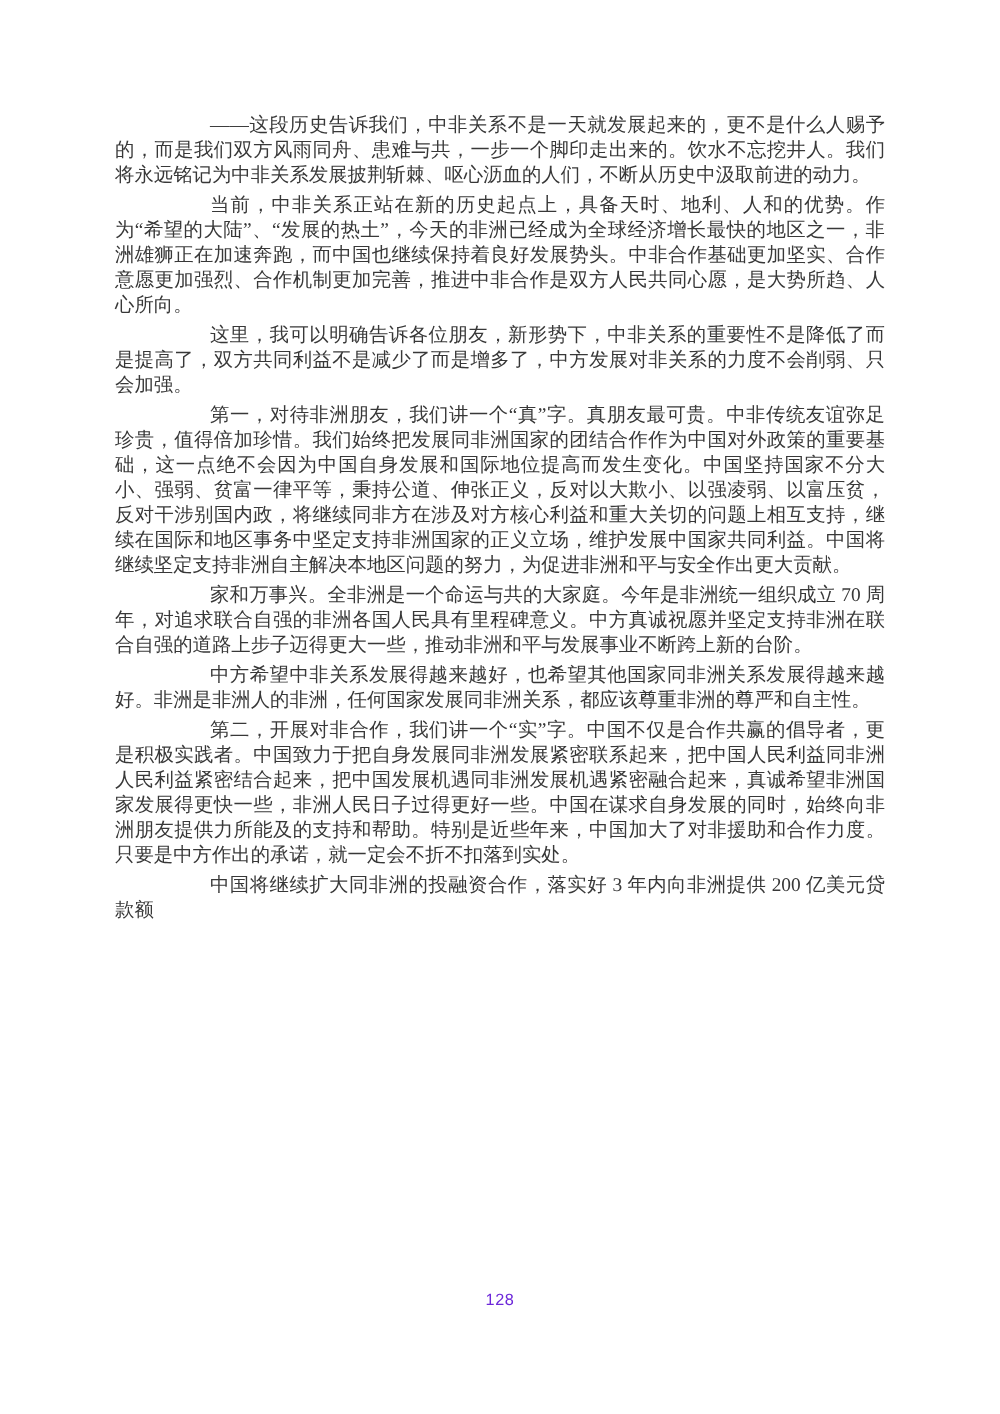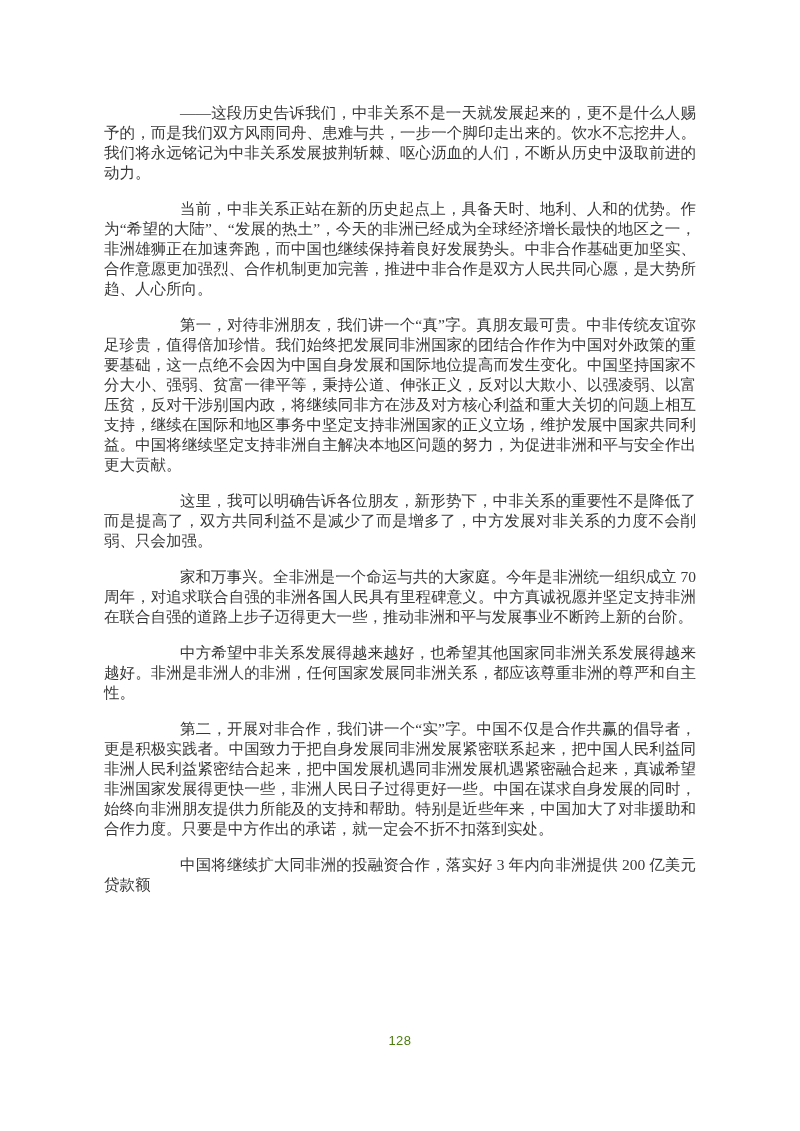--- a/index.html
+++ b/index.html
@@ -19,47 +19,47 @@
   .text-block {
     position: absolute;
     left: 88px;
     top: 87px;
     width: 624px;
     font-size: 15.5px;
     line-height: 20px;
     text-align: justify;
   }
   .para {
-    margin: 16px;
+    margin: 4px;
     padding: 0;
     text-indent: 76px;
   }
   .page-footer {
     position: absolute;
     left: 0;
     right: 0;
     top: 1031px;
     text-align: center;
   }
   .page-number {
     font-family: "Liberation Sans", sans-serif;
     font-size: 13px;
-    color: #4d7c0f;
+    color: #6d28d9;
     letter-spacing: 0.5px;
   }
 </style>
 </head>
 <body>
 
 <div class="page">
   <main class="text-block">
     <p class="para">——这段历史告诉我们，中非关系不是一天就发展起来的，更不是什么人赐予的，而是我们双方风雨同舟、患难与共，一步一个脚印走出来的。饮水不忘挖井人。我们将永远铭记为中非关系发展披荆斩棘、呕心沥血的人们，不断从历史中汲取前进的动力。</p>
     <p class="para">当前，中非关系正站在新的历史起点上，具备天时、地利、人和的优势。作为“希望的大陆”、“发展的热土”，今天的非洲已经成为全球经济增长最快的地区之一，非洲雄狮正在加速奔跑，而中国也继续保持着良好发展势头。中非合作基础更加坚实、合作意愿更加强烈、合作机制更加完善，推进中非合作是双方人民共同心愿，是大势所趋、人心所向。</p>
+    <p class="para">这里，我可以明确告诉各位朋友，新形势下，中非关系的重要性不是降低了而是提高了，双方共同利益不是减少了而是增多了，中方发展对非关系的力度不会削弱、只会加强。</p>
     <p class="para">第一，对待非洲朋友，我们讲一个“真”字。真朋友最可贵。中非传统友谊弥足珍贵，值得倍加珍惜。我们始终把发展同非洲国家的团结合作作为中国对外政策的重要基础，这一点绝不会因为中国自身发展和国际地位提高而发生变化。中国坚持国家不分大小、强弱、贫富一律平等，秉持公道、伸张正义，反对以大欺小、以强凌弱、以富压贫，反对干涉别国内政，将继续同非方在涉及对方核心利益和重大关切的问题上相互支持，继续在国际和地区事务中坚定支持非洲国家的正义立场，维护发展中国家共同利益。中国将继续坚定支持非洲自主解决本地区问题的努力，为促进非洲和平与安全作出更大贡献。</p>
-    <p class="para">这里，我可以明确告诉各位朋友，新形势下，中非关系的重要性不是降低了而是提高了，双方共同利益不是减少了而是增多了，中方发展对非关系的力度不会削弱、只会加强。</p>
     <p class="para">家和万事兴。全非洲是一个命运与共的大家庭。今年是非洲统一组织成立 70 周年，对追求联合自强的非洲各国人民具有里程碑意义。中方真诚祝愿并坚定支持非洲在联合自强的道路上步子迈得更大一些，推动非洲和平与发展事业不断跨上新的台阶。</p>
     <p class="para">中方希望中非关系发展得越来越好，也希望其他国家同非洲关系发展得越来越好。非洲是非洲人的非洲，任何国家发展同非洲关系，都应该尊重非洲的尊严和自主性。</p>
     <p class="para">第二，开展对非合作，我们讲一个“实”字。中国不仅是合作共赢的倡导者，更是积极实践者。中国致力于把自身发展同非洲发展紧密联系起来，把中国人民利益同非洲人民利益紧密结合起来，把中国发展机遇同非洲发展机遇紧密融合起来，真诚希望非洲国家发展得更快一些，非洲人民日子过得更好一些。中国在谋求自身发展的同时，始终向非洲朋友提供力所能及的支持和帮助。特别是近些年来，中国加大了对非援助和合作力度。只要是中方作出的承诺，就一定会不折不扣落到实处。</p>
     <p class="para">中国将继续扩大同非洲的投融资合作，落实好 3 年内向非洲提供 200 亿美元贷款额</p>
   </main>
   <footer class="page-footer">
     <span class="page-number">128</span>
   </footer>
 </div>
 

